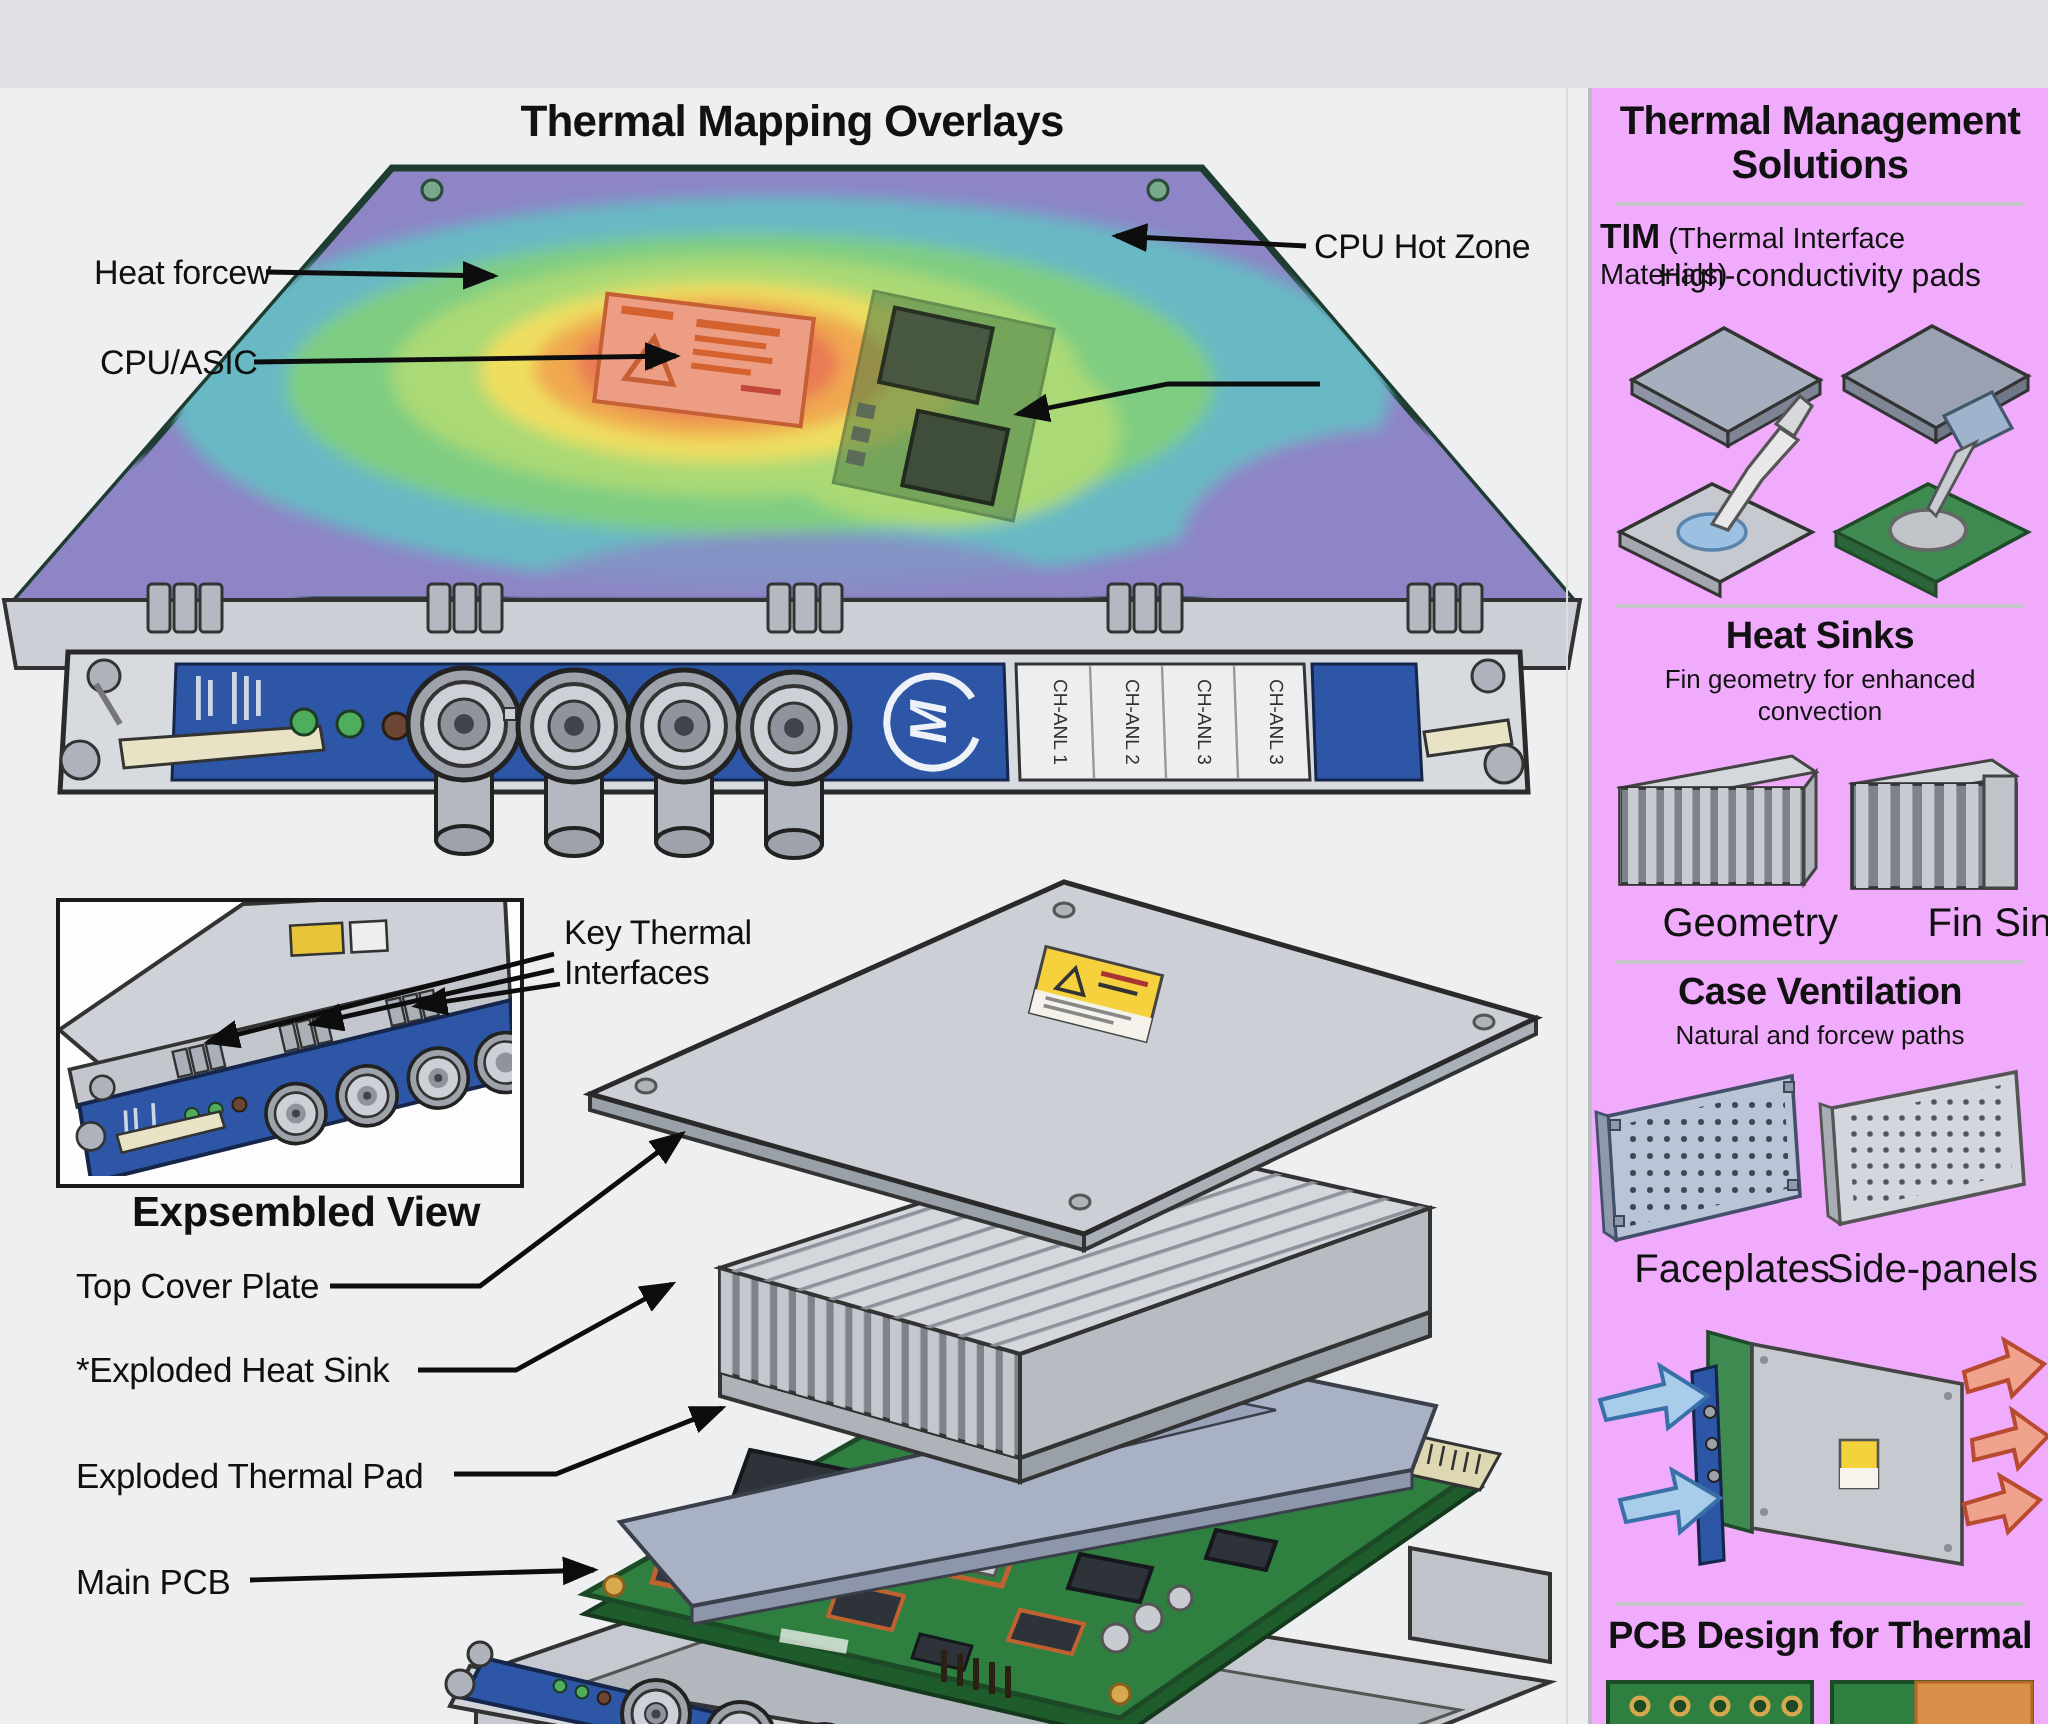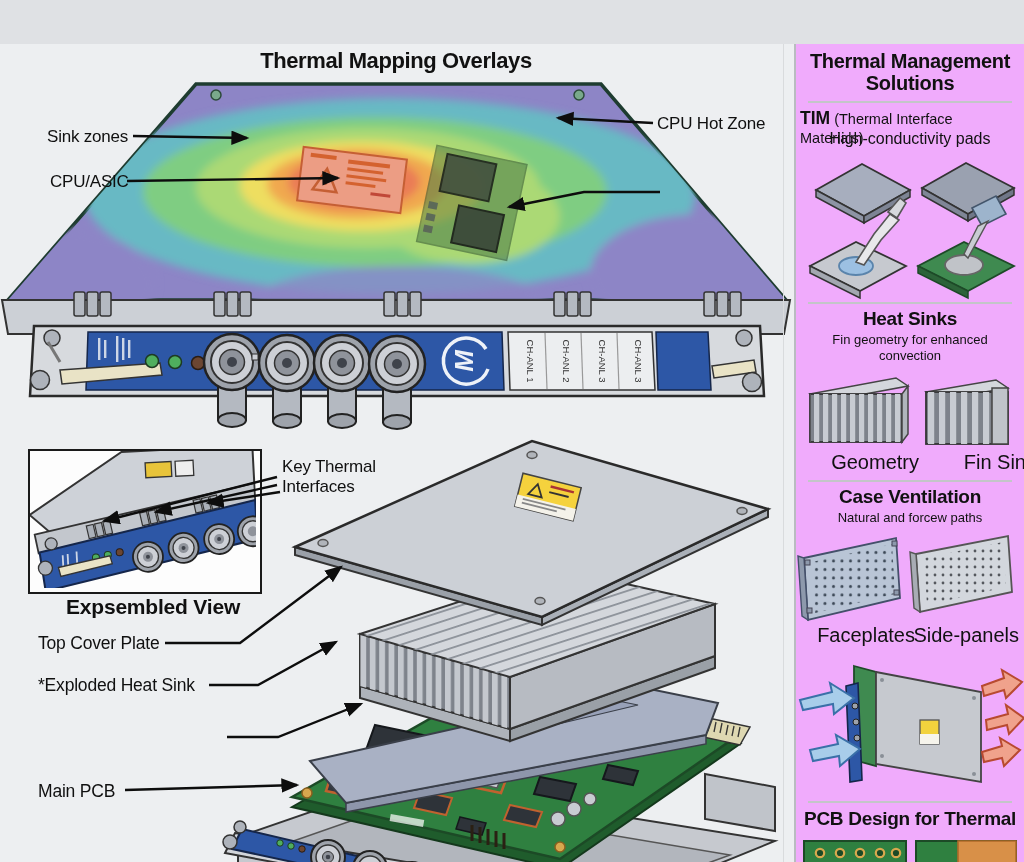--- a/index.html
+++ b/index.html
@@ -436,27 +436,28 @@
       <path d="M277,441 L156,468"></path>
       <path d="M280,448 L208,459"></path>
       <path d="M165,599 L240,599 L341,523"></path>
       <path d="M209,641 L258,641 L336,598"></path>
       <path d="M227,693 L278,693 L361,660"></path>
       <path d="M125,746 L297,741"></path>
       <path d="M255,848 L322,846"></path>
     </g>
   </svg>
 
-  <div class="lbl" style="left:47px;top:83px">Sink zones</div>
+  <div class="lbl" style="left:47px;top:83px">Heat forcew</div>
   <div class="lbl" style="left:50px;top:128px">CPU/ASIC</div>
   <div class="lbl" style="left:657px;top:70px">CPU Hot Zone</div>
   <div class="lbl" style="left:282px;top:413px;width:118px;white-space:normal">Key Thermal Interfaces</div>
   <div class="lbl bold" style="left:66px;top:551px;font-size:21px">Expsembled View</div>
   <div class="lbl" style="left:38px;top:589px;font-size:17.5px">Top Cover Plate</div>
   <div class="lbl" style="left:38px;top:631px;font-size:17.5px">*Exploded Heat Sink</div>
+  <div class="lbl" style="left:38px;top:684px;font-size:17.5px">Exploded Thermal Pad</div>
   <div class="lbl" style="left:38px;top:737px;font-size:17.5px">Main PCB</div>
 
   <div class="edge-line"></div>
 
   <div class="sidebar">
     <div class="sb-title">Thermal Management Solutions</div>
     <div class="sb-divider" style="top:57px"></div>
 
     <div class="abs" style="left:4px;top:64px;width:220px;text-align:left">
       <span class="bold" style="font-size:17.5px">TIM</span><span style="font-size:14.5px"> (Thermal Interface Materials)</span>

